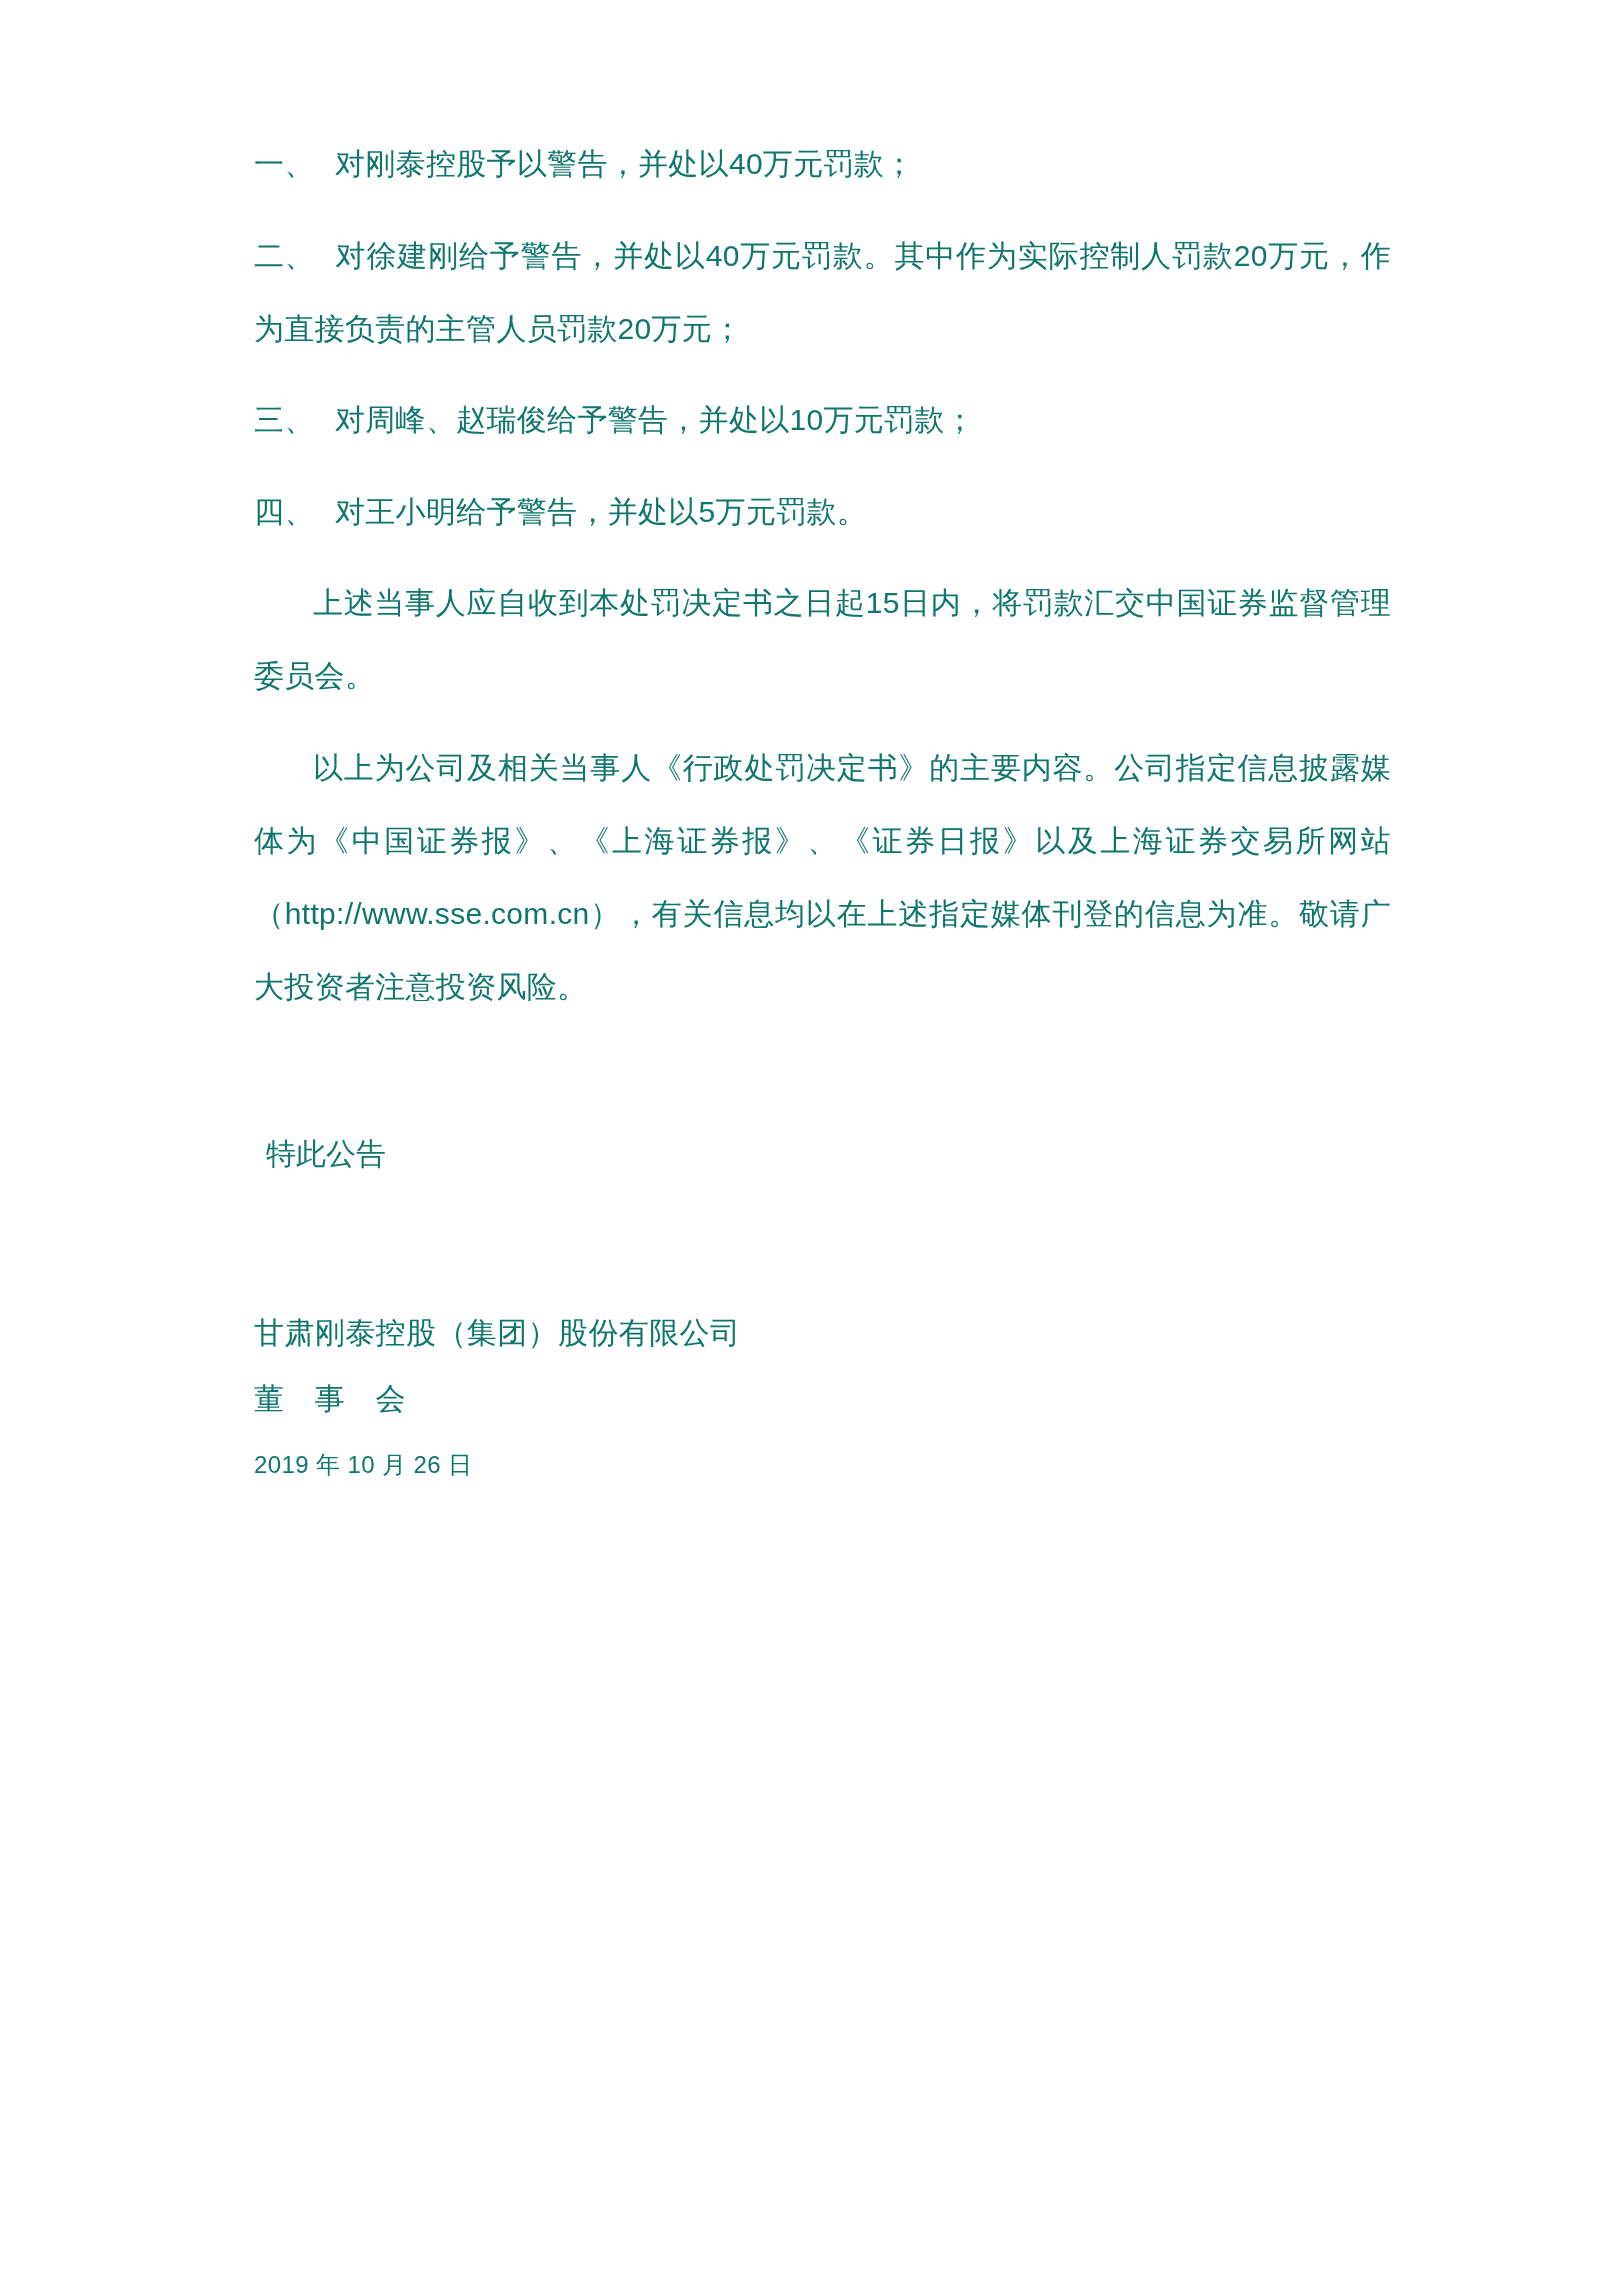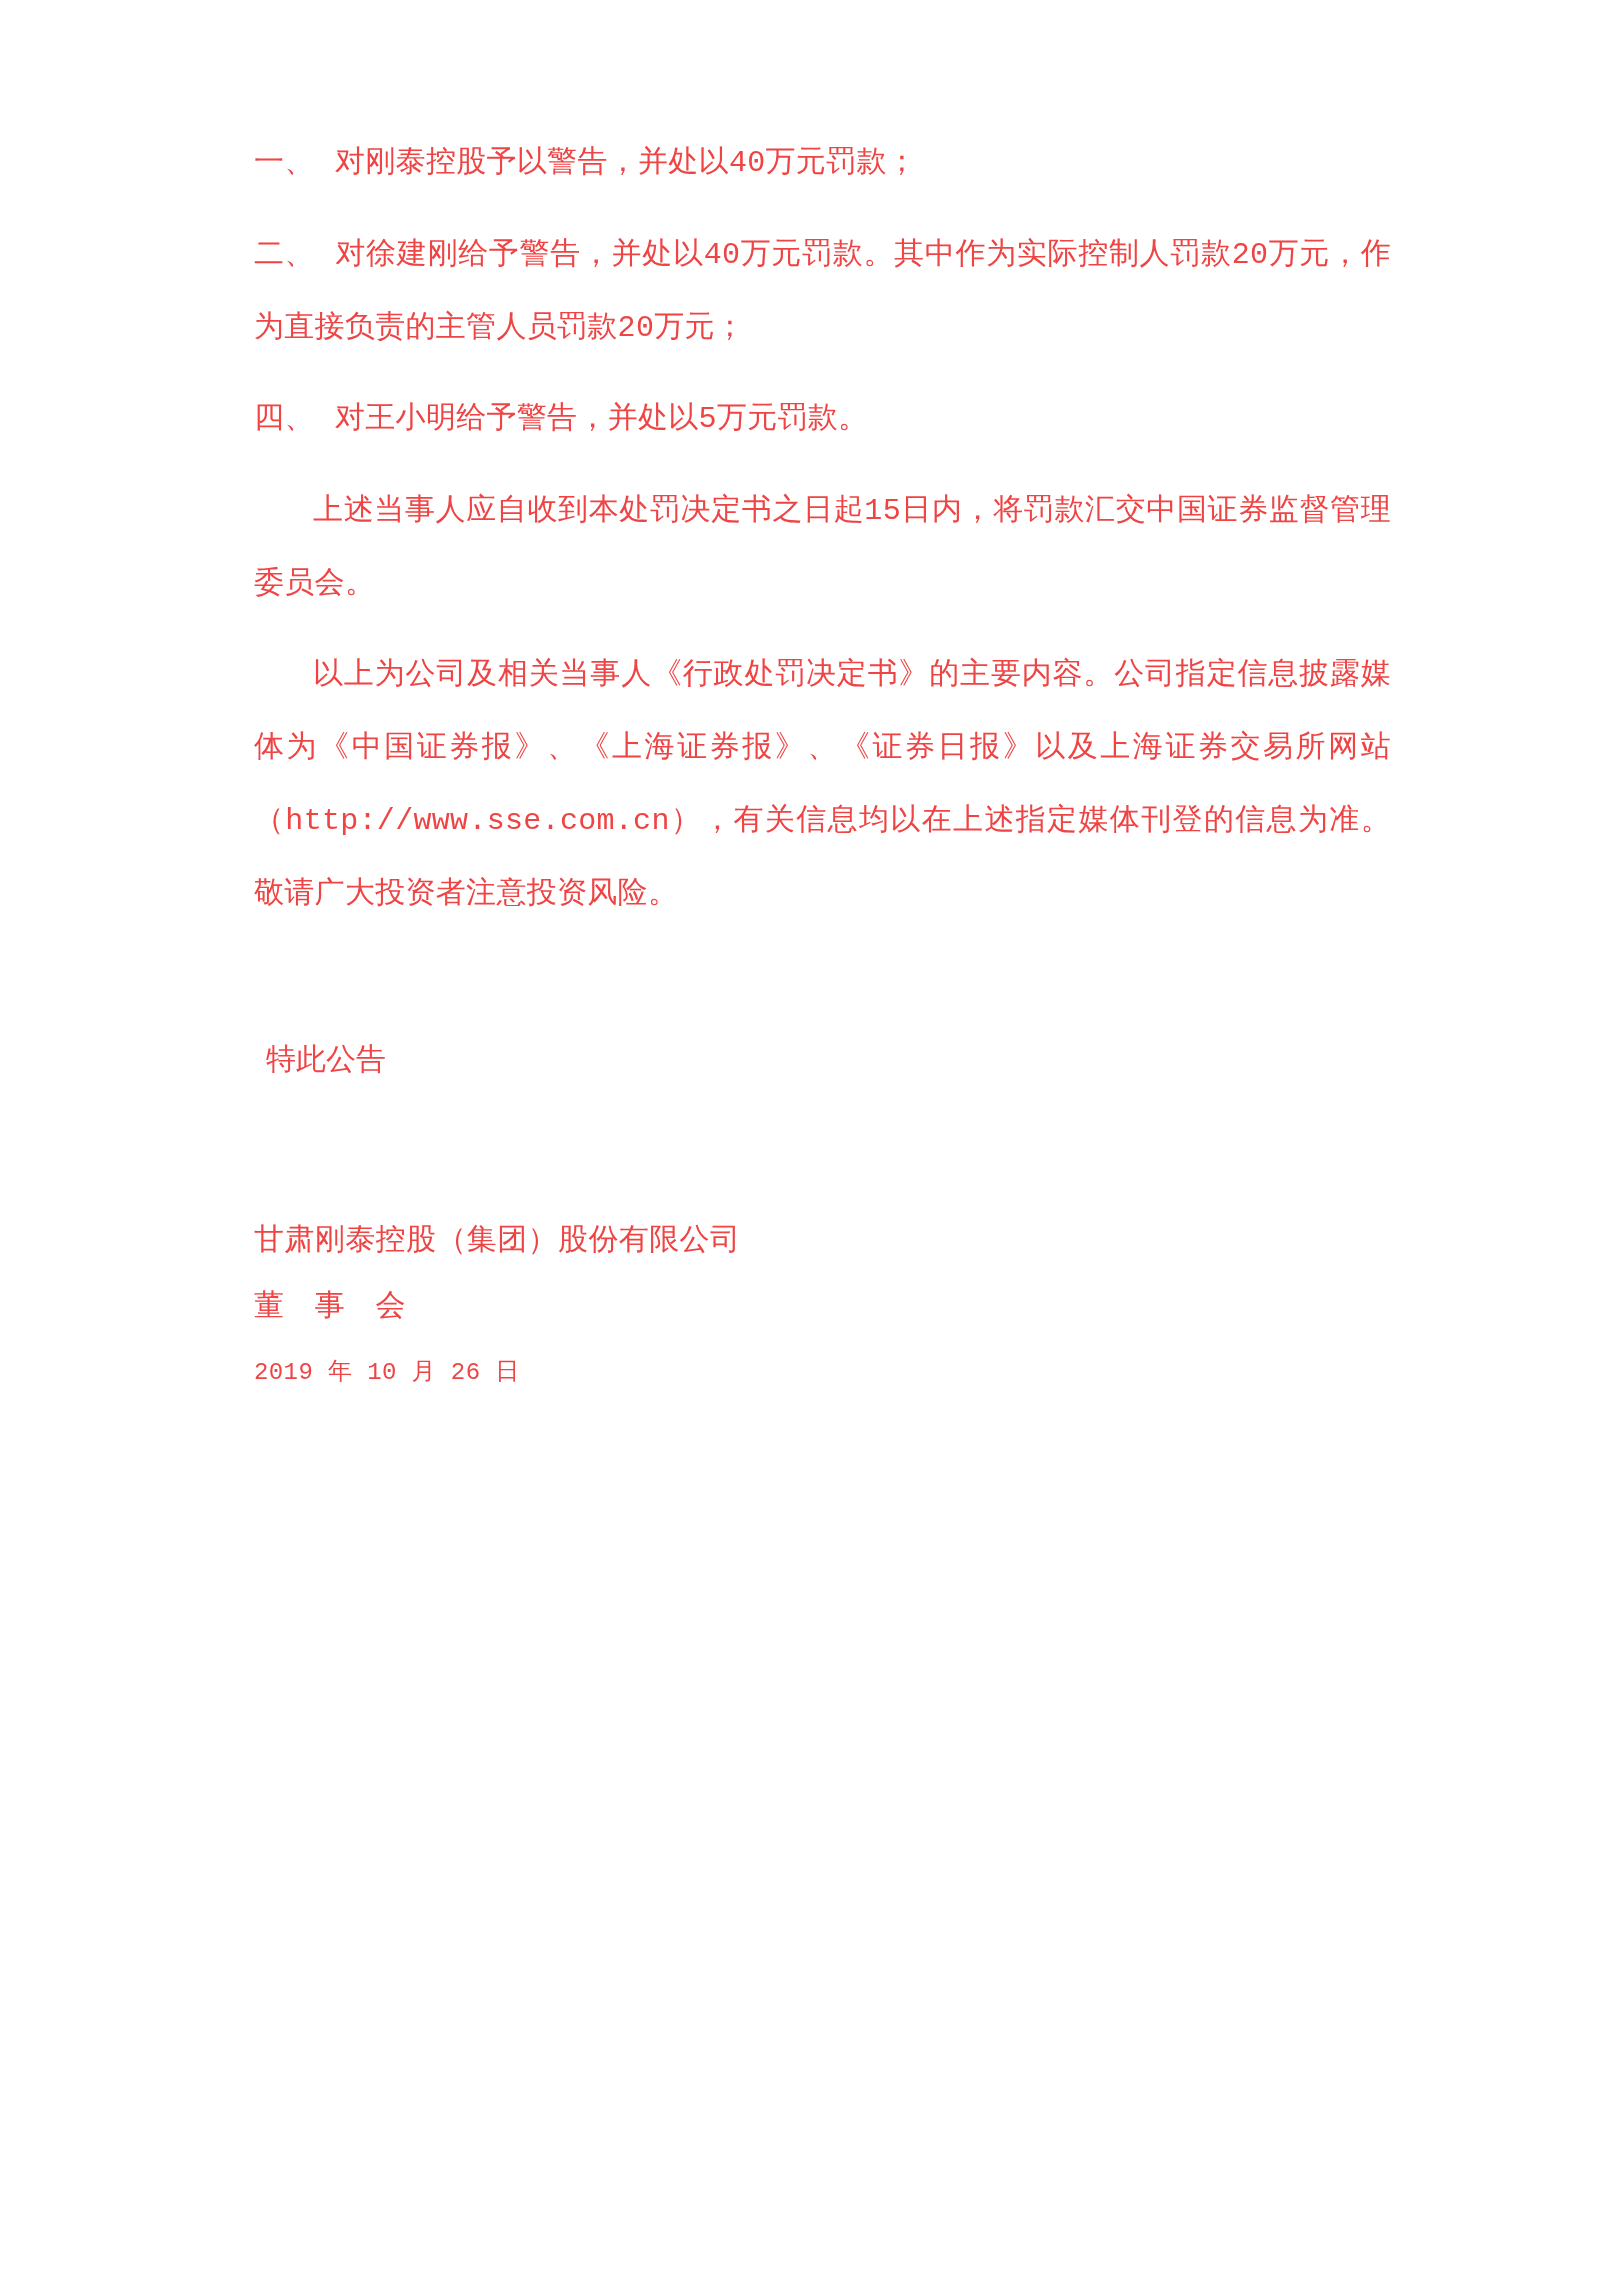--- a/index.html
+++ b/index.html
@@ -5,22 +5,22 @@
   html, body {
     margin: 0;
     padding: 0;
     background: #ffffff;
   }
   .page {
     position: relative;
     width: 1623px;
     height: 2295px;
     background: #ffffff;
-    font-family: Liberation Mono, monospace;
-    color: #ef4444;
+    font-family: Liberation Sans, sans-serif;
+    color: #0f766e;
     overflow: hidden;
   }
   .content {
     position: absolute;
     left: 254px;
     top: 127px;
     width: 1137px;
   }
   .para {
     font-size: 30px;
@@ -78,20 +78,23 @@
   <div class="content">
 
     <p class="para numbered">
       <span class="num">一、</span><span>对刚泰控股予以警告，并处以40万元罚款；</span>
     </p>
 
     <p class="para numbered">
       <span class="num">二、</span><span>对徐建刚给予警告，并处以40万元罚款。其中作为实际控制人罚款20万元，作为直接负责的主管人员罚款20万元；</span>
     </p>
 
+    <p class="para numbered">
+      <span class="num">三、</span><span>对周峰、赵瑞俊给予警告，并处以10万元罚款；</span>
+    </p>
 
     <p class="para numbered">
       <span class="num">四、</span><span>对王小明给予警告，并处以5万元罚款。</span>
     </p>
 
     <p class="para body-para">上述当事人应自收到本处罚决定书之日起15日内，将罚款汇交中国证券监督管理委员会。</p>
 
 
     <p class="para body-para">以上为公司及相关当事人《行政处罚决定书》的主要内容。公司指定信息披露媒体为《中国证券报》、《上海证券报》、《证券日报》以及上海证券交易所网站（http://www.sse.com.cn），有关信息均以在上述指定媒体刊登的信息为准。敬请广大投资者注意投资风险。</p>
 

